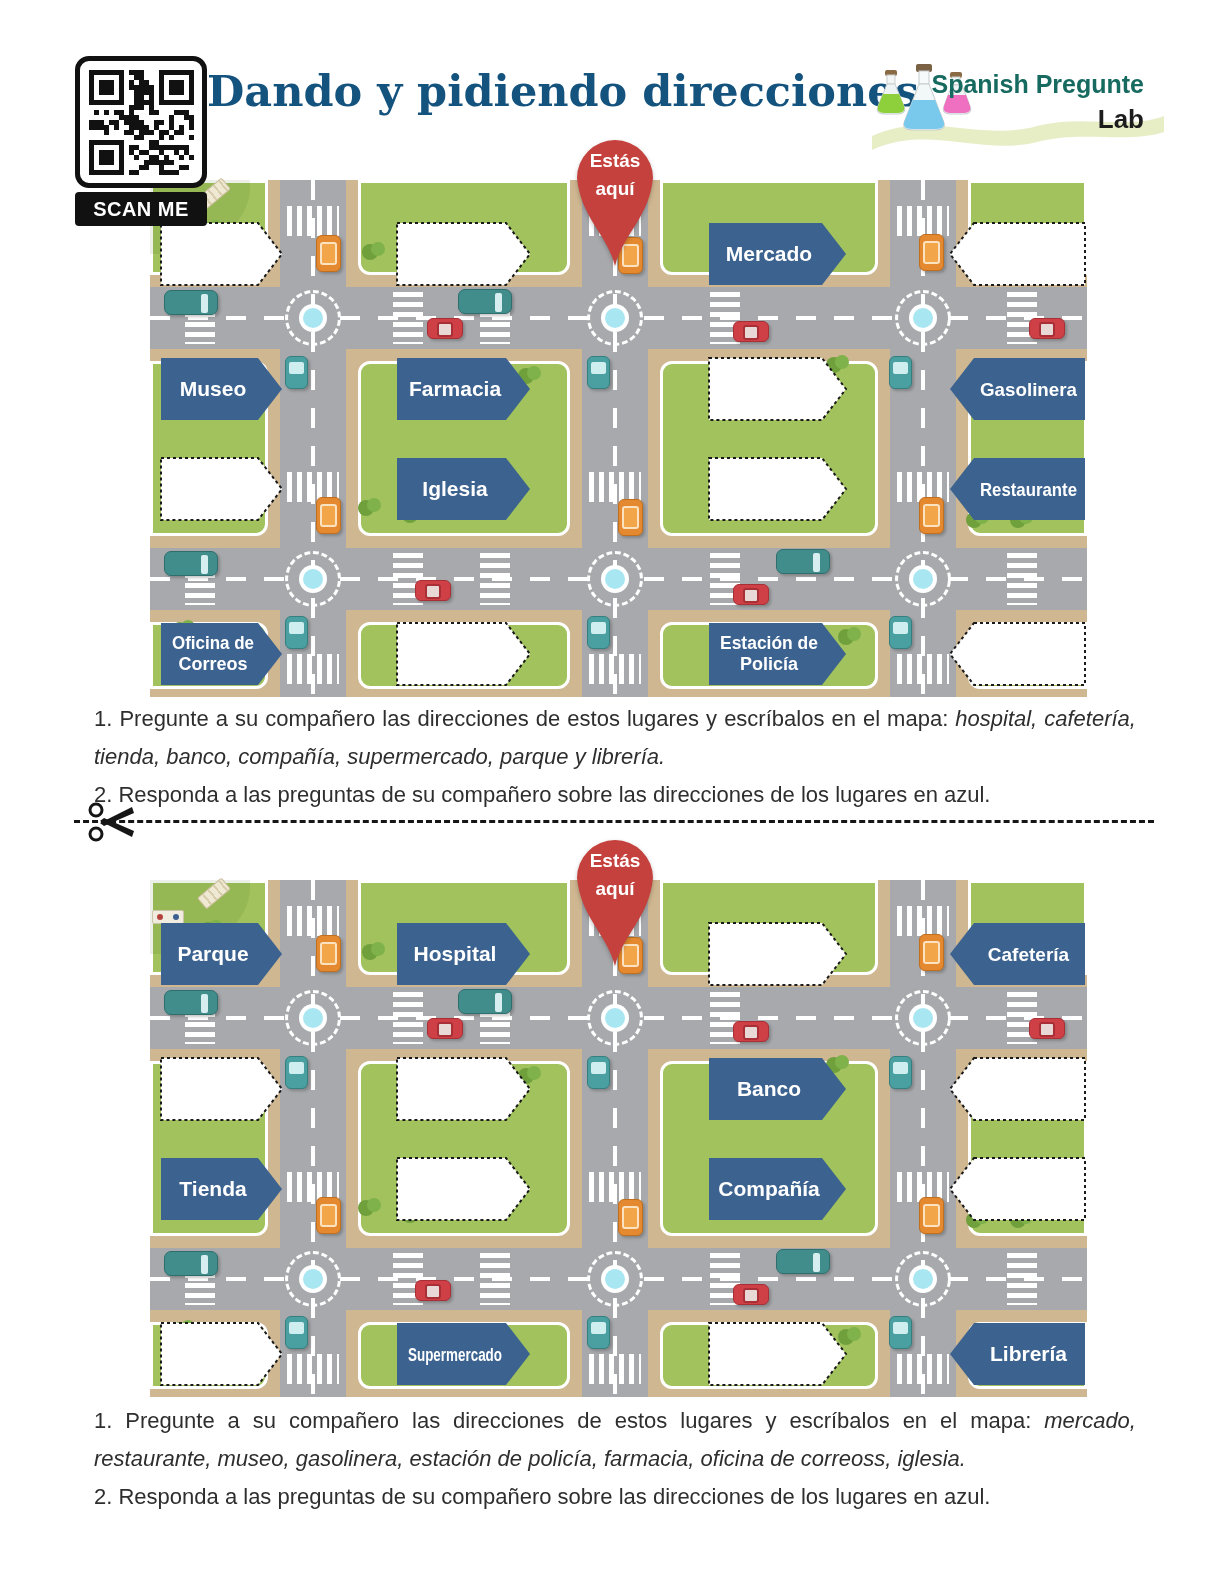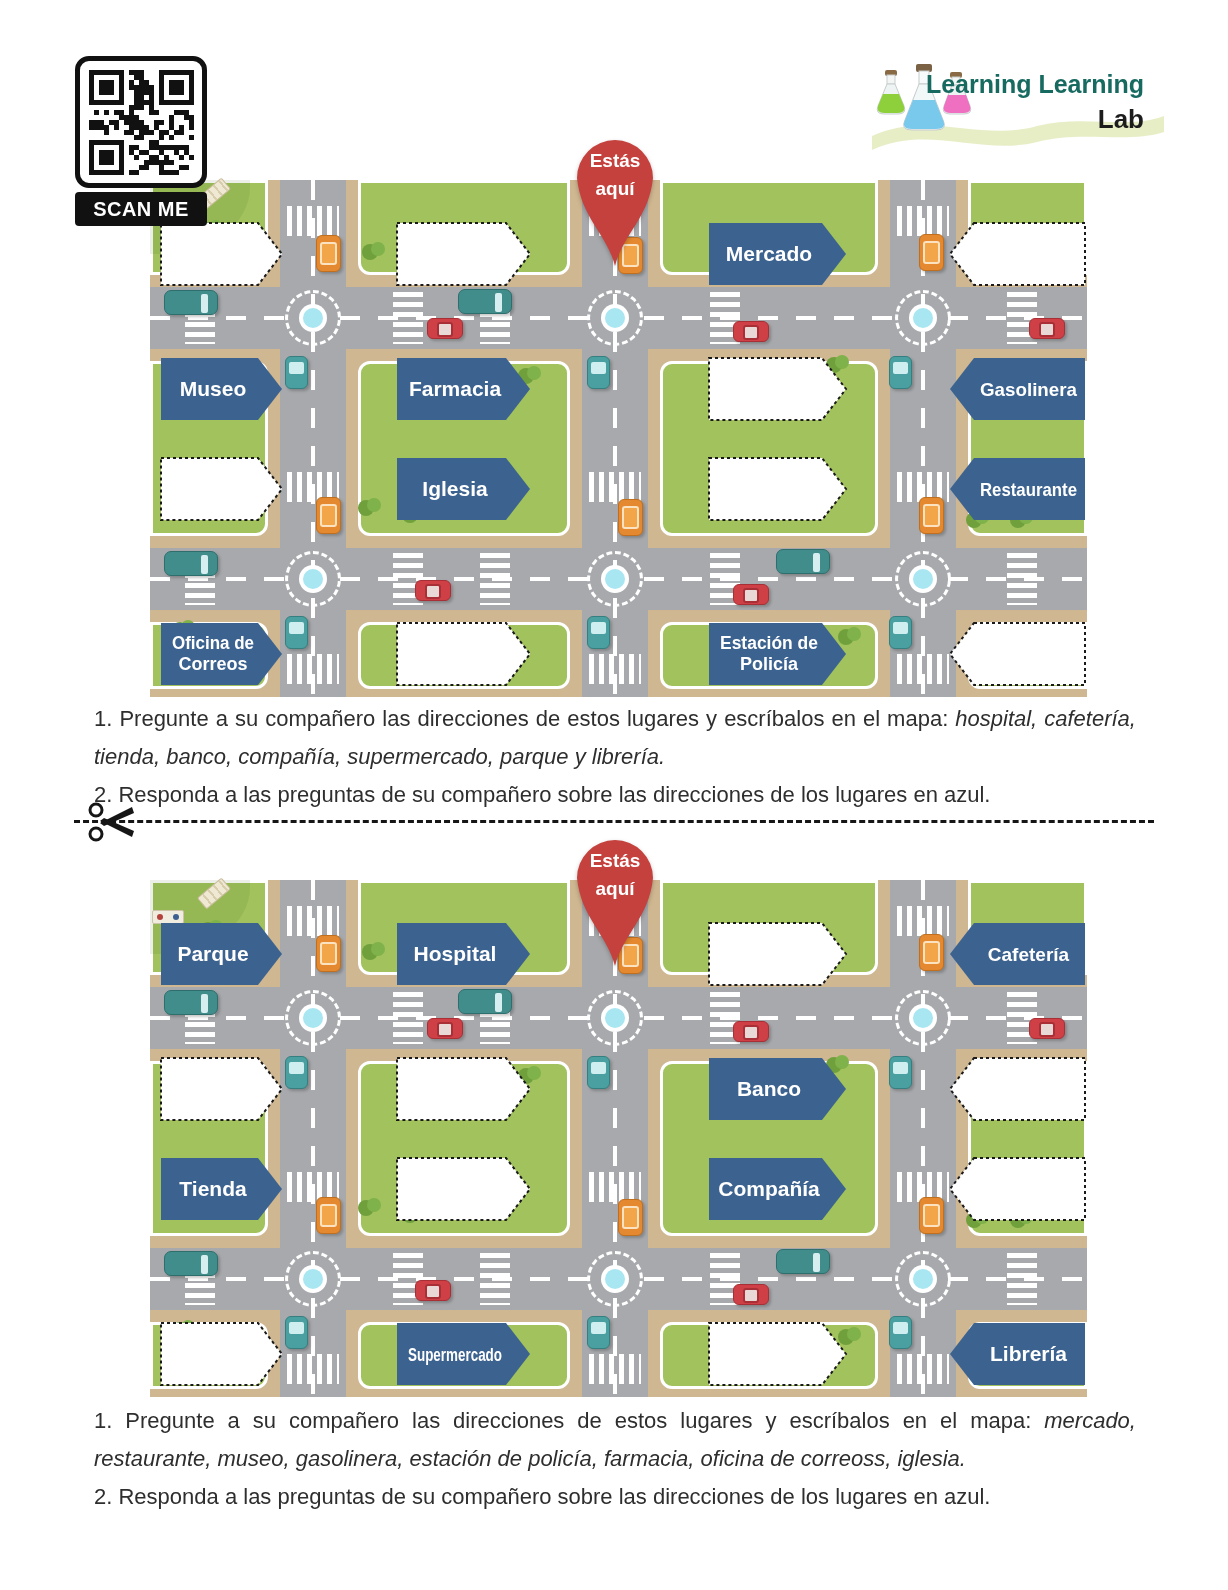--- a/index.html
+++ b/index.html
@@ -214,40 +214,41 @@
           <rect x="75" y="5" width="25" height="25" fill="#fff"></rect>
           <rect x="80" y="10" width="15" height="15" fill="#111"></rect>
           <rect x="0" y="70" width="35" height="35" fill="#111"></rect>
           <rect x="5" y="75" width="25" height="25" fill="#fff"></rect>
           <rect x="10" y="80" width="15" height="15" fill="#111"></rect>
         </svg>
     </div>
     <div class="qr-label">SCAN ME</div>
   </div>
 
+  <h1 class="title">Dando y pidiendo direcciones</h1>
 
   <div class="brand">
     <svg class="wave" width="292" height="70" viewBox="0 0 292 70">
       <path d="M0,46 C55,20 110,52 165,36 C210,24 255,40 292,26 L292,42 C255,54 210,40 165,52 C110,66 55,34 0,60 Z" fill="#E7EEC6"></path>
     </svg>
     <svg class="flasks" width="105" height="85" viewBox="0 0 105 85">
       <rect x="13" y="6" width="12" height="6" rx="2" fill="#8A6A45"></rect>
       <rect x="15" y="11" width="8" height="9" fill="#F4F6F6" stroke="#C8CDCE"></rect>
       <path d="M15,20 L6,42 Q3,50 12,50 L26,50 Q35,50 32,42 L23,20 Z" fill="#EEF3F4" stroke="#C8CDCE"></path>
       <path d="M11,30 L6,42 Q4,49 12,49 L26,49 Q34,49 32,42 L27,30 Z" fill="#8ED03C"></path>
       <rect x="78" y="8" width="12" height="6" rx="2" fill="#8A6A45"></rect>
       <rect x="80" y="13" width="8" height="8" fill="#F4F6F6" stroke="#C8CDCE"></rect>
       <path d="M80,21 L72,42 Q69,50 78,50 L92,50 Q101,50 98,42 L90,21 Z" fill="#EEF3F4" stroke="#C8CDCE"></path>
       <path d="M76,31 L72,42 Q70,49 78,49 L92,49 Q100,49 98,42 L94,31 Z" fill="#EF6FC0"></path>
       <rect x="44" y="0" width="16" height="8" rx="2" fill="#7B6245"></rect>
       <rect x="47" y="7" width="10" height="13" fill="#F7FAFA" stroke="#C5CBCC"></rect>
       <path d="M47,20 L33,56 Q28,66 40,66 L64,66 Q76,66 71,56 L57,20 Z" fill="#F2F7F8" stroke="#C5CBCC"></path>
       <path d="M41,36 L33,56 Q29,65 40,65 L64,65 Q75,65 71,56 L63,36 Z" fill="#79C9EC"></path>
     </svg>
-    <div class="brand-l1">Learning Learning</div>
+    <div class="brand-l1">Spanish Pregunte</div>
     <div class="brand-l2">Lab</div>
   </div>
 
   <section class="map" id="map-1">
       <div class="road-h" style="top: 107px;"></div>
       <div class="road-h" style="top: 368px;"></div>
       <div class="road-v" style="left: 130px;"></div>
       <div class="road-v" style="left: 432px;"></div>
       <div class="road-v" style="left: 740px;"></div>
       <div class="dash-h" style="top: 136px;"></div>

